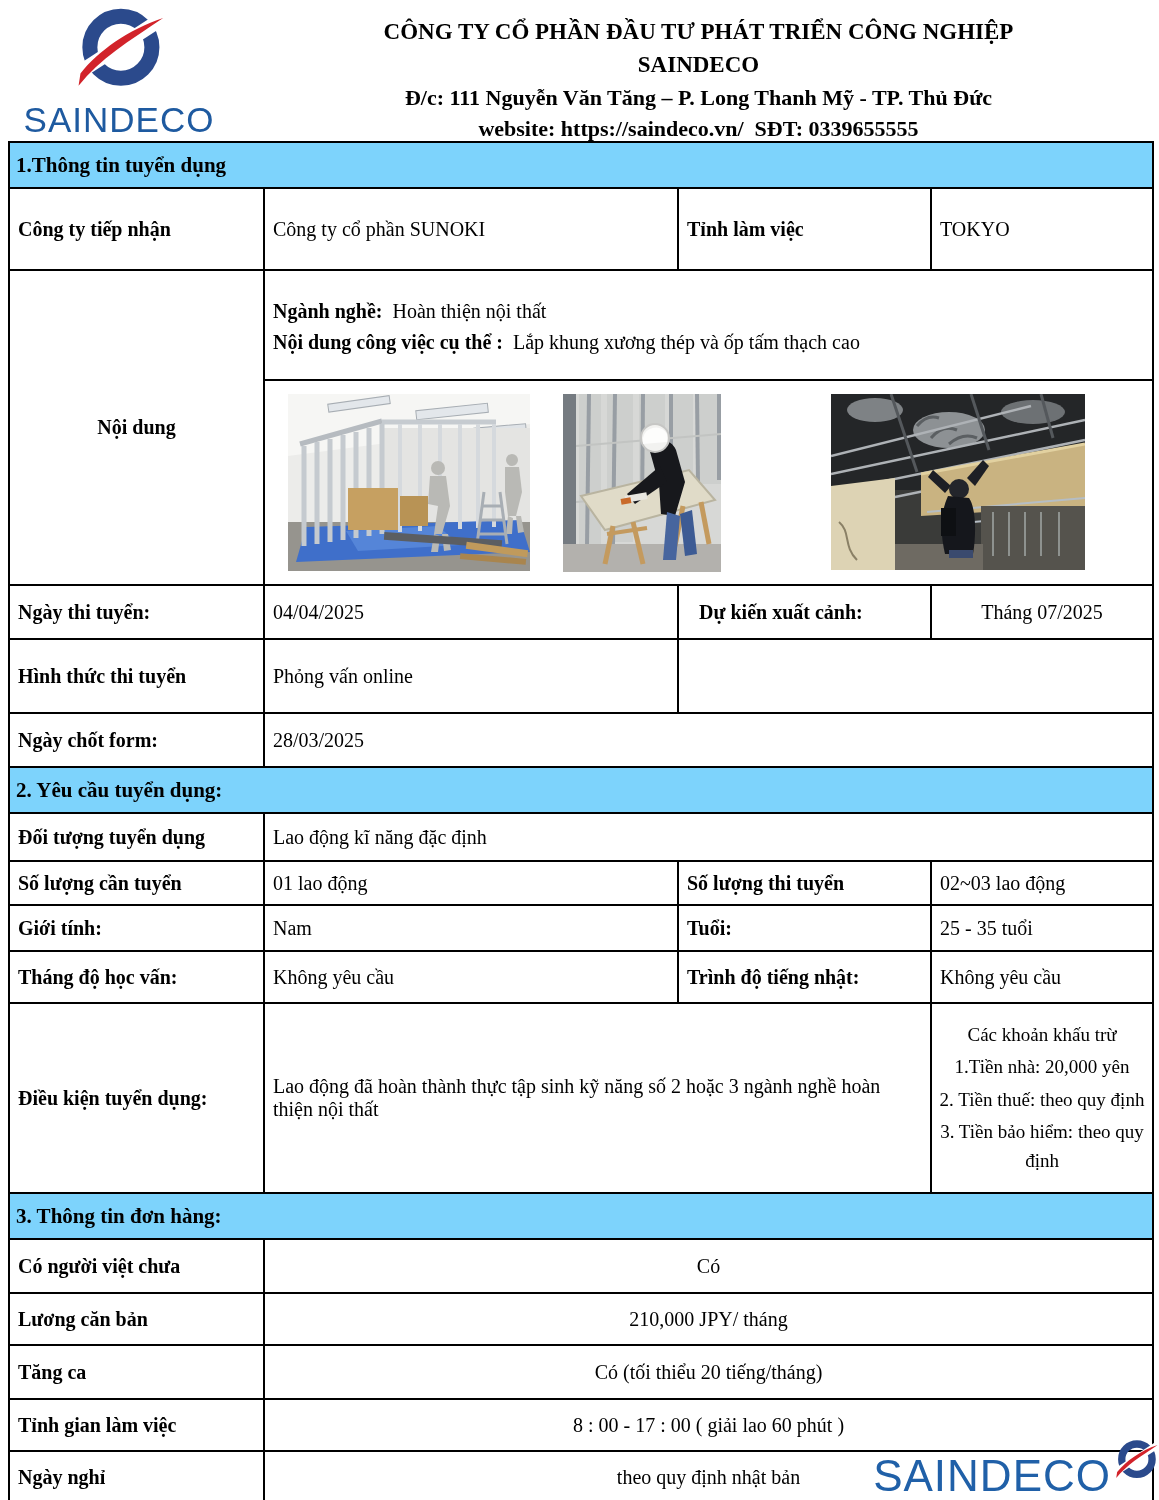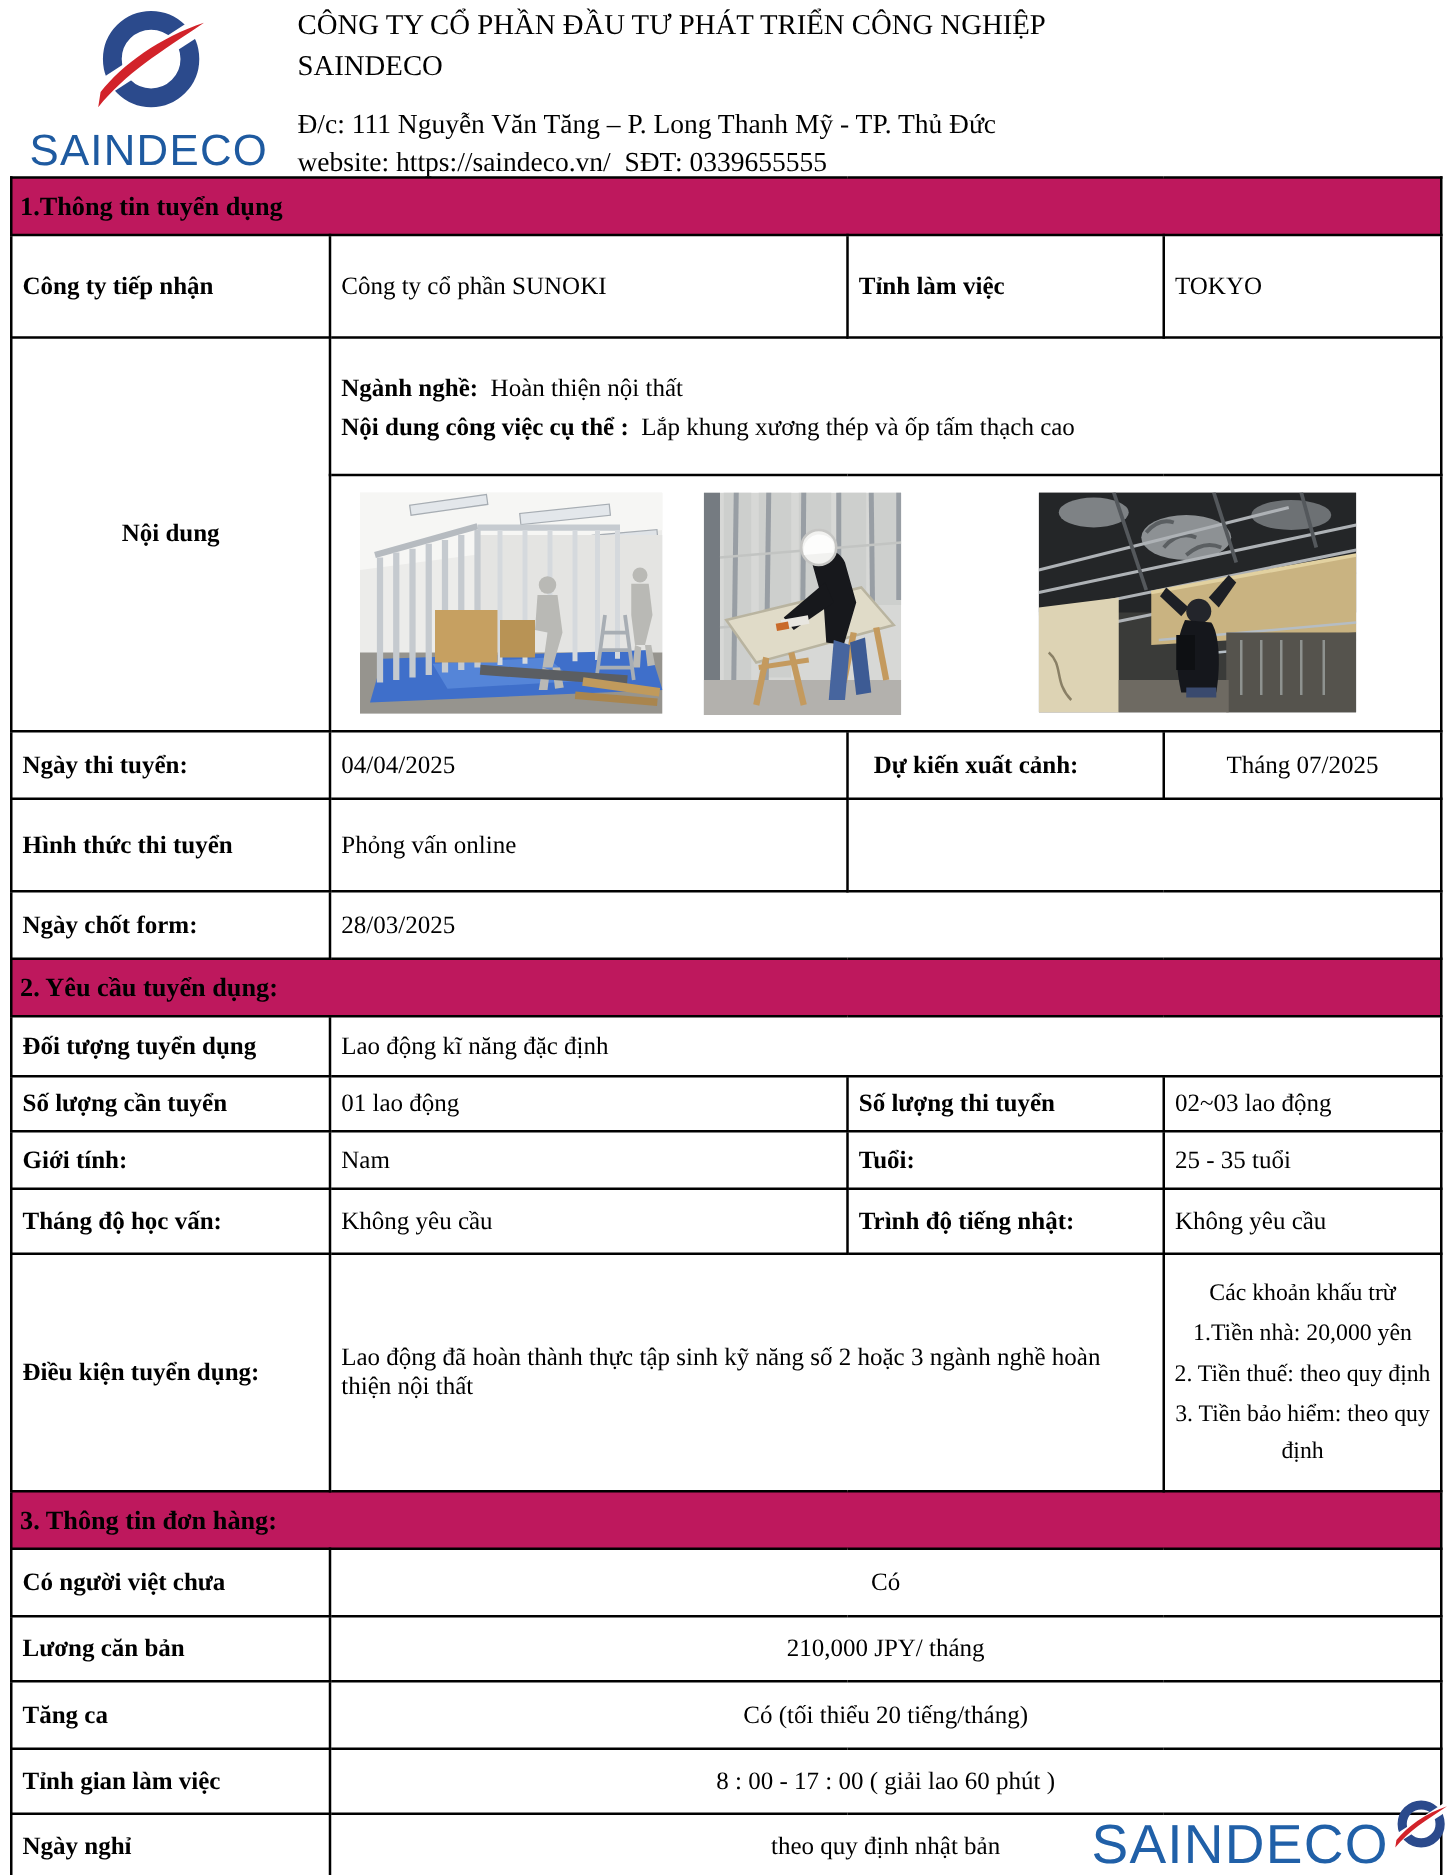--- a/index.html
+++ b/index.html
@@ -4,30 +4,30 @@
 <style>
   html,body{margin:0;padding:0;background:#fff;}
   .page{position:relative;width:1159px;height:1500px;background:#fff;overflow:hidden;
         font-family:"Liberation Serif","DejaVu Serif",serif;color:#000;}
 
   
   .hdr{display:flex;height:141px;}
   .hdr-logo{width:238px;text-align:center;padding-top:4px;}
   .hdr-logo .logo-name{color:#1e5aa0;font-family:"Liberation Sans","DejaVu Sans",sans-serif;
         font-size:35px;letter-spacing:1px;line-height:1;margin-top:0px;}
-  .hdr-text{flex:1;text-align:left;font-weight:normal;padding-top:8px;}
+  .hdr-text{flex:1;text-align:center;font-weight:bold;padding-top:20px;}
   .hl1{font-size:23px;line-height:1.0;}
   .hl2{font-size:23px;margin-top:10px;line-height:1.0;}
-  .hl3{font-size:22px;margin-top:24px;line-height:1.0;}
+  .hl3{font-size:22px;margin-top:11px;line-height:1.0;}
   .hl4{font-size:22px;margin-top:9px;line-height:1.0;white-space:pre-wrap;}
 
   
   table.doc{border-collapse:collapse;table-layout:fixed;width:1144px;margin-left:8px;}
   table.doc td{border:2px solid #000;font-size:20px;padding:2px 8px;vertical-align:middle;}
-  tr.sec td{background:#be185d;font-weight:bold;font-size:21px;padding-left:6px;}
+  tr.sec td{background:#7dd3fc;font-weight:bold;font-size:21px;padding-left:6px;}
   .lbl{font-weight:bold;}
   .ctr{text-align:center;}
   .b{font-weight:normal;}
   .noidung-lines{line-height:1.55;padding:6px 0 2px 0;}
   .ded{font-size:19px;line-height:1.5;padding:2px 0;text-align:center;}
   .photos-cell{padding:0;}
   .ph-row{display:flex;align-items:flex-start;padding:11px 0 10px 15px;}
   .ph1{width:242px;height:177px;}
   .ph2{width:158px;height:178px;margin-left:33px;}
   .ph3{width:254px;height:176px;margin-left:110px;}

